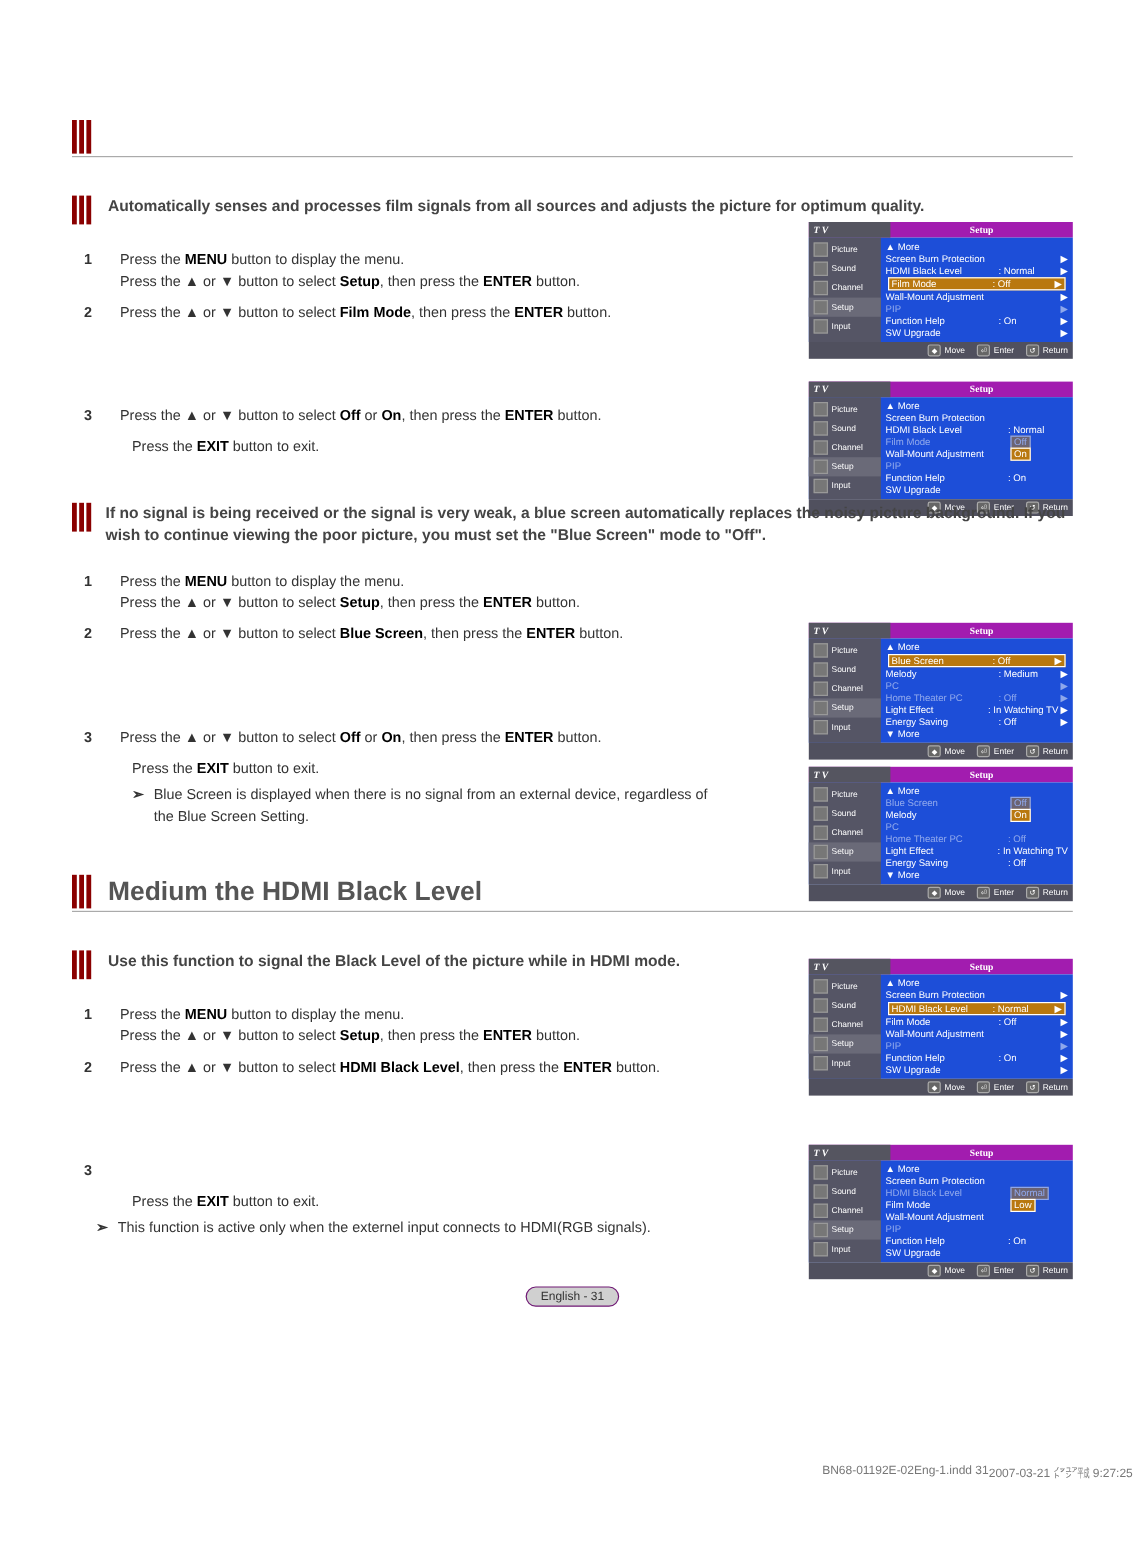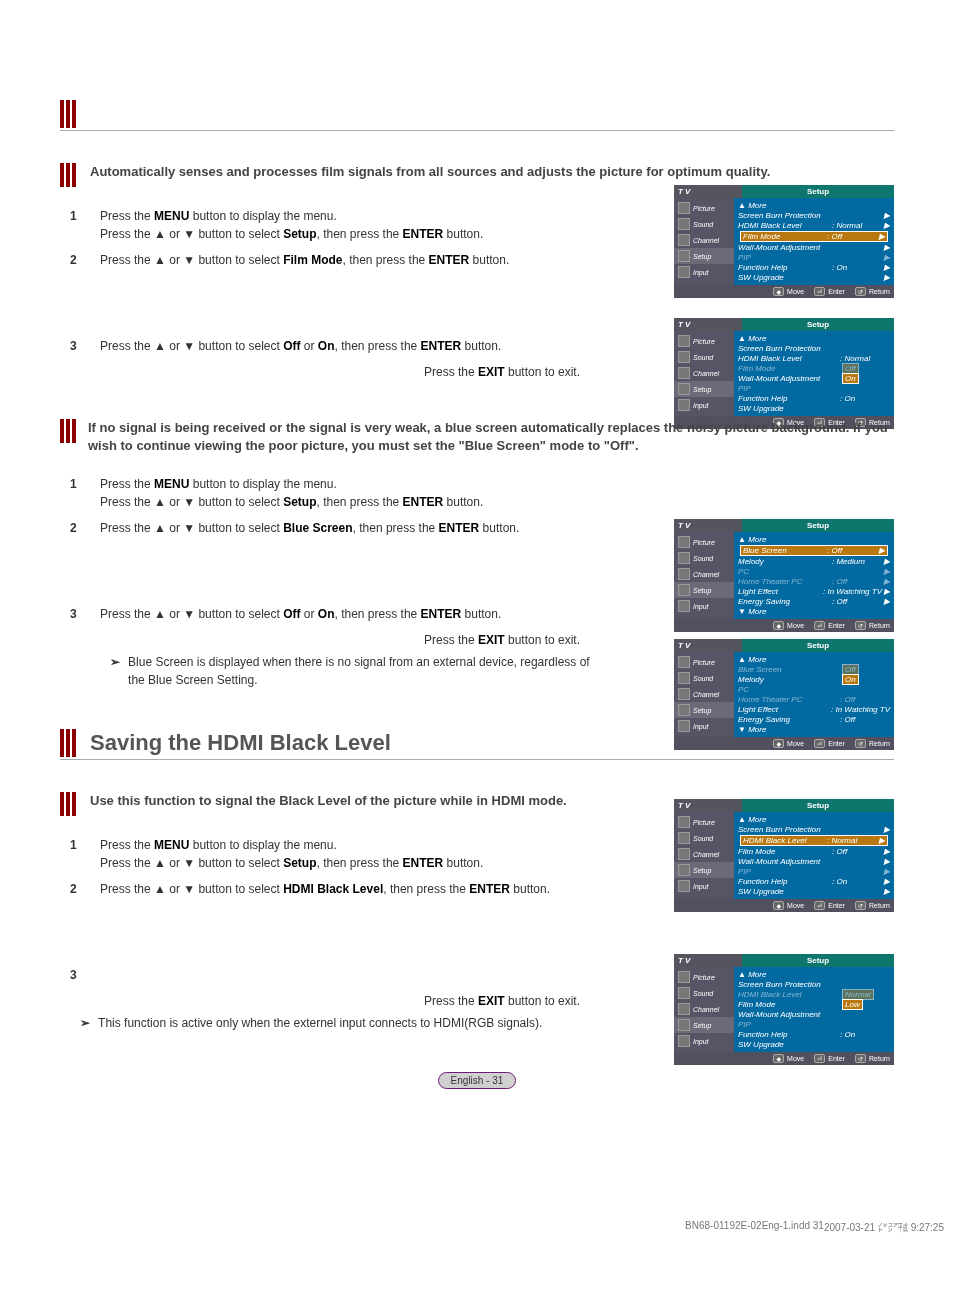--- a/index.html
+++ b/index.html
@@ -85,56 +85,55 @@
   margin-top:4px;
 }
 .note-row .arrow-icon{
   flex:none;
   margin-right:8px;
   font-weight:bold;
 }
 .exit-row{
   padding-left:40px;
   margin:10px 0 6px 0;
-  text-align:center;
 }
 .gap{
   height:60px;
 }
 
 
 .osd {
   position: absolute;
   right: 0;
   width: 220px;
   font-size: 8px;
   color: #fff;
 }
 .osd-title{
   display:flex;
-  background:#0f766e;
+  background:#a21caf;
+  font-family:Liberation Serif, serif;
 }
 .osd-title .tvlbl{
   background:#555560;
   width:60px;
   padding:2px 4px;
   font-weight:bold;
   font-style:italic;
 }
 .osd-title .pnl{
   flex:1;
   text-align:center;
   padding:2px 0;
   font-weight:bold;
 }
 .osd-body{
   display:flex;
-  background:#0369a1;
+  background:#1d4ed8;
   min-height:80px;
-  font-style:italic;
 }
 .osd-sidebar{
   background:#555565;
   width:60px;
   display:flex;
   flex-direction:column;
   padding:2px 0;
 }
 .osd-sidebar div{
   display:flex;
@@ -616,21 +615,21 @@
   </div>
 </div>
 
 <div class="section">
   <div class="title-row">
     <div class="title-bars">
           <b></b>
           <b></b>
           <b></b>
         </div>
-    <div class="title-text">Saving the HDMI Black Level</div>
+    <div class="title-text">Medium the HDMI Black Level</div>
   </div>
   <div class="subtitle">
     <div class="title-bars">
           <b></b>
           <b></b>
           <b></b>
         </div>
     <div class="subtitle-text">Use this function to signal the Black Level of the picture while in HDMI mode.</div>
   </div>
 

